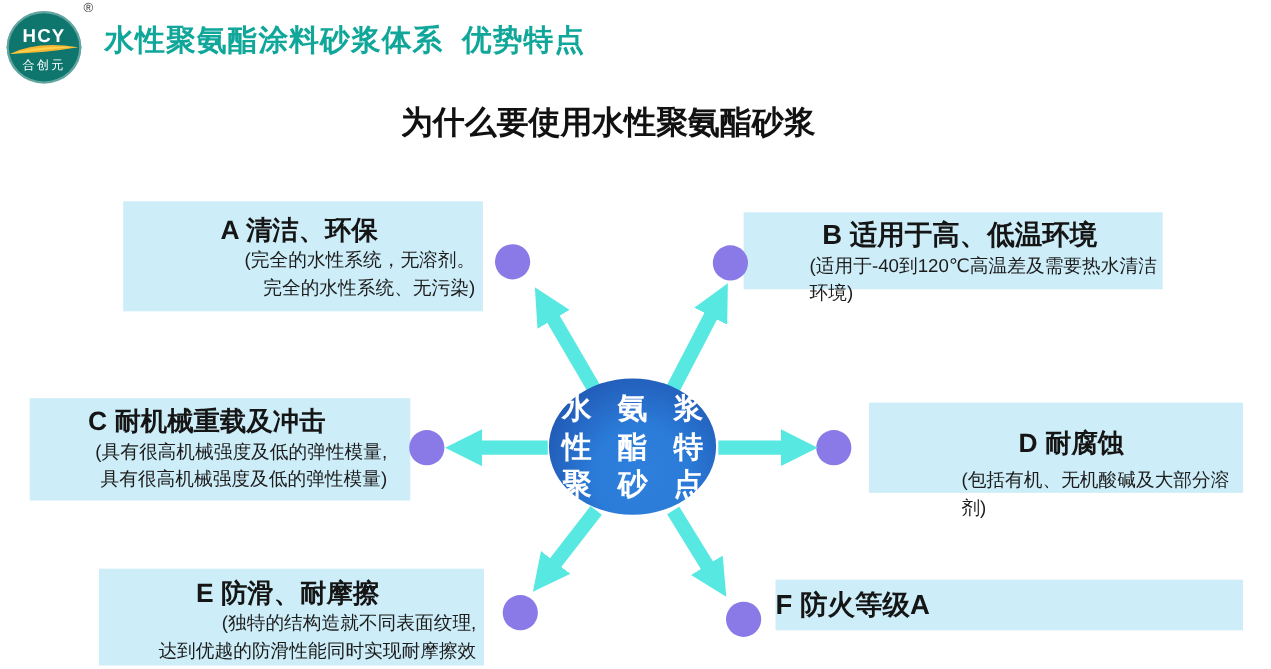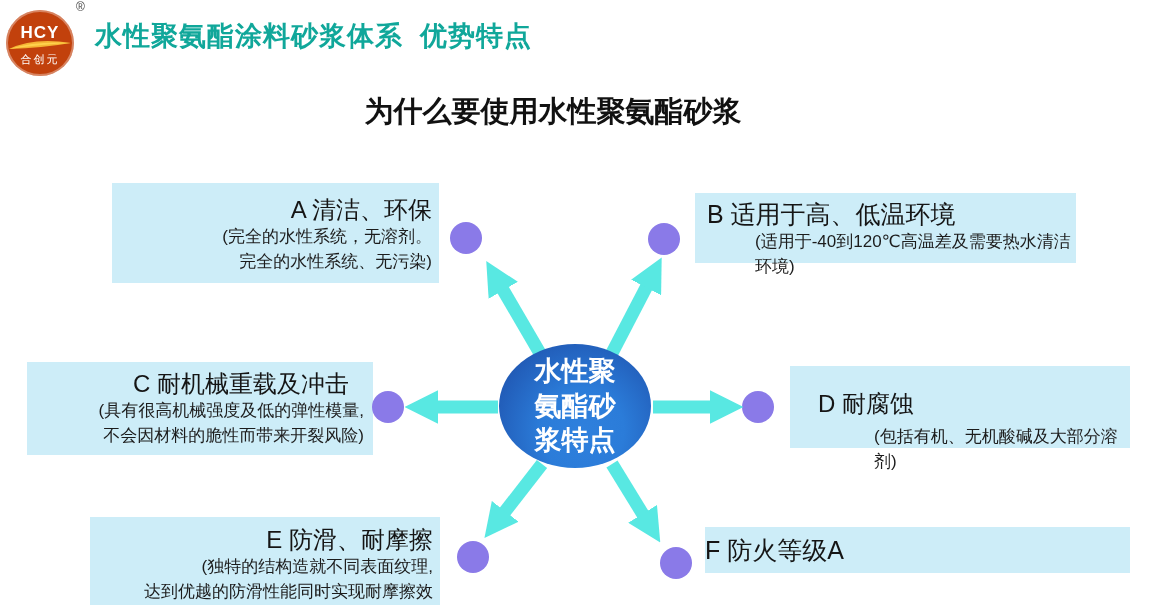--- a/index.html
+++ b/index.html
@@ -1,51 +1,51 @@
 <!DOCTYPE html>
 <html><head>
 <meta charset="utf-8">
 <style>
   html,body{margin:0;padding:0;background:#fff;}
   body{font-family:"Liberation Sans","DejaVu Sans",sans-serif;}
   .canvas{position:relative;width:1155px;height:608px;background:#ffffff;overflow:hidden;}
 
   
   .logo{position:absolute;left:6px;top:10px;width:68px;height:66px;border-radius:50%;
-        background:#c2410c;box-shadow:inset 0 0 0 2px rgba(255,255,255,.35);}
+        background:#0f766e;box-shadow:inset 0 0 0 2px rgba(255,255,255,.35);}
   .logo-abbr{position:absolute;left:0;top:13px;width:100%;text-align:center;
         color:#fff;font-weight:bold;font-size:17px;letter-spacing:1px;}
   .logo-swoosh{position:absolute;left:0;top:0;}
   .logo-name{position:absolute;left:0;top:42px;width:100%;text-align:center;
         color:#fff;font-size:11px;letter-spacing:2px;}
   .logo-reg{position:absolute;left:76px;top:0px;font-size:12px;color:#444;}
   .main-title{position:absolute;left:95px;top:18px;font-size:27px;font-weight:bold;
         color:#10a79a;letter-spacing:1px;white-space:pre;}
 
   .subtitle{position:absolute;left:0;top:92px;width:1106px;text-align:center;
         font-size:29px;font-weight:bold;color:#111;}
 
   
   .fbox{position:absolute;background:#cdedf8;color:#151515;}
-  .fbox .ft{font-size:24px;font-weight:normal;line-height:1.15;}
+  .fbox .ft{font-size:24px;font-weight:bold;line-height:1.15;text-align:center;}
   .fbox .fl{font-size:17px;line-height:25px;color:#1c1c1c;margin-left:44px;}
   .align-r{text-align:right;}
   .align-l{text-align:left;}
 
   .box-a{left:112px;top:183px;width:327px;height:100px;padding-top:13px;box-sizing:border-box;}
   .box-a .ft{padding-right:7px;}
   .box-a .fl{padding-right:7px;}
 
-  .box-b{left:695px;top:193px;width:381px;height:70px;padding-top:7px;box-sizing:border-box;}
+  .box-b{left:676px;top:193px;width:381px;height:70px;padding-top:7px;box-sizing:border-box;}
   .box-b .ft{padding-left:12px;font-size:25px;}
   .box-b .fl{padding-left:16px;font-size:17px;}
 
   .box-c{left:27px;top:362px;width:346px;height:93px;padding-top:8px;box-sizing:border-box;}
   .box-c .ft{padding-right:24px;}
-  .box-c .fl{padding-right:9px;}
+  .box-c .fl{padding-right:21px;}
 
   .box-d{left:790px;top:366px;width:340px;height:82px;padding-top:24px;box-sizing:border-box;}
   .box-d .ft{padding-left:28px;}
   .box-d .fl{padding-left:40px;margin-top:6px;}
 
   .box-e{left:90px;top:517px;width:350px;height:88px;padding-top:9px;box-sizing:border-box;}
   .box-e .ft{padding-right:7px;}
   .box-e .fl{padding-right:7px;}
 
   .box-f{left:705px;top:527px;width:425px;height:46px;box-sizing:border-box;
@@ -58,21 +58,21 @@
   .dot-b{left:648px;top:223px;}
   .dot-c{left:372px;top:391px;}
   .dot-d{left:742px;top:391px;}
   .dot-e{left:457px;top:541px;}
   .dot-f{left:660px;top:547px;}
 
   
   .center-ellipse{position:absolute;left:499px;top:344px;width:152px;height:124px;
         border-radius:50%;
         background:radial-gradient(ellipse at 55% 70%, #2f80dd 0%, #2b7cd9 35%, #1d4da8 95%);
-        display:flex;flex-direction:column;align-items:center;justify-content:center;
+        display:flex;flex-direction:row;align-items:center;justify-content:center;
         color:#fff;font-weight:bold;font-size:27px;line-height:1.28;text-align:center;}
 
   .arrows{position:absolute;left:0;top:0;pointer-events:none;}
 </style>
 </head>
 <body>
 
 <div class="canvas">
 
   <div class="logo">
@@ -95,21 +95,21 @@
   </div>
 
   <div class="fbox box-b align-l">
     <div class="ft">B 适用于高、低温环境</div>
     <div class="fl">(适用于-40到120℃高温差及需要热水清洁环境)</div>
   </div>
 
   <div class="fbox box-c align-r">
     <div class="ft">C 耐机械重载及冲击</div>
     <div class="fl">(具有很高机械强度及低的弹性模量,</div>
-    <div class="fl">不会因材料的脆性而带来开裂风险)</div>
+    <div class="fl">具有很高机械强度及低的弹性模量)</div>
   </div>
 
   <div class="fbox box-d align-l">
     <div class="ft">D 耐腐蚀</div>
     <div class="fl">(包括有机、无机酸碱及大部分溶剂)</div>
   </div>
 
   <div class="fbox box-e align-r">
     <div class="ft">E 防滑、耐摩擦</div>
     <div class="fl">(独特的结构造就不同表面纹理,</div>

